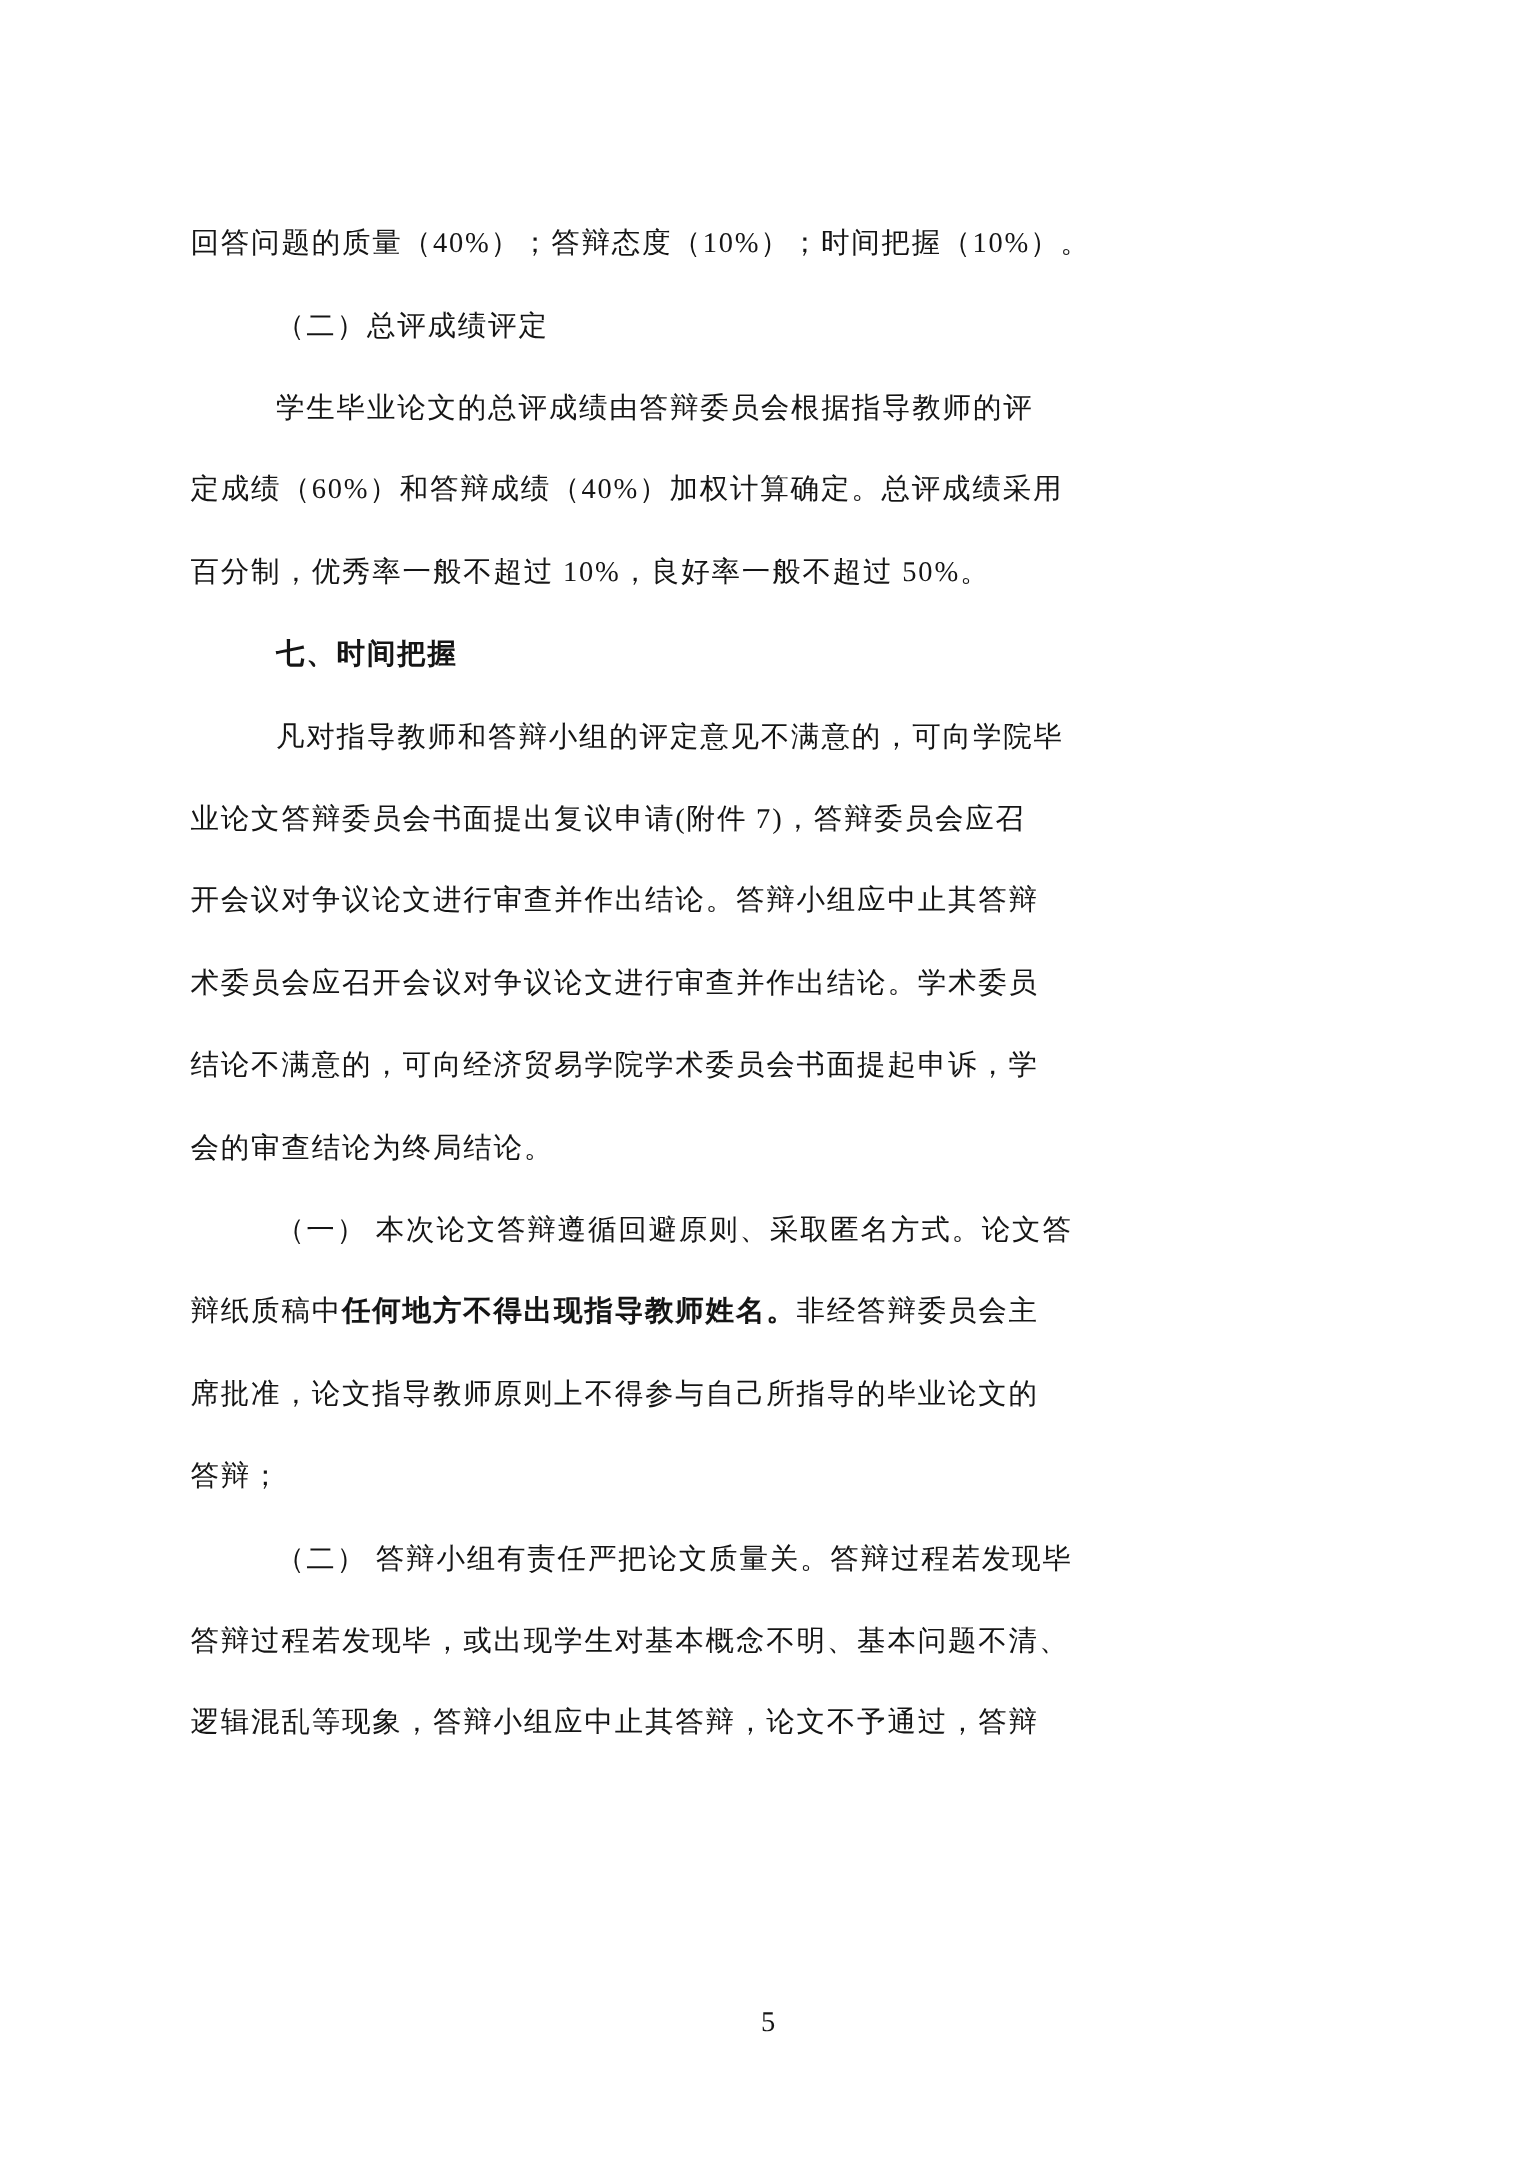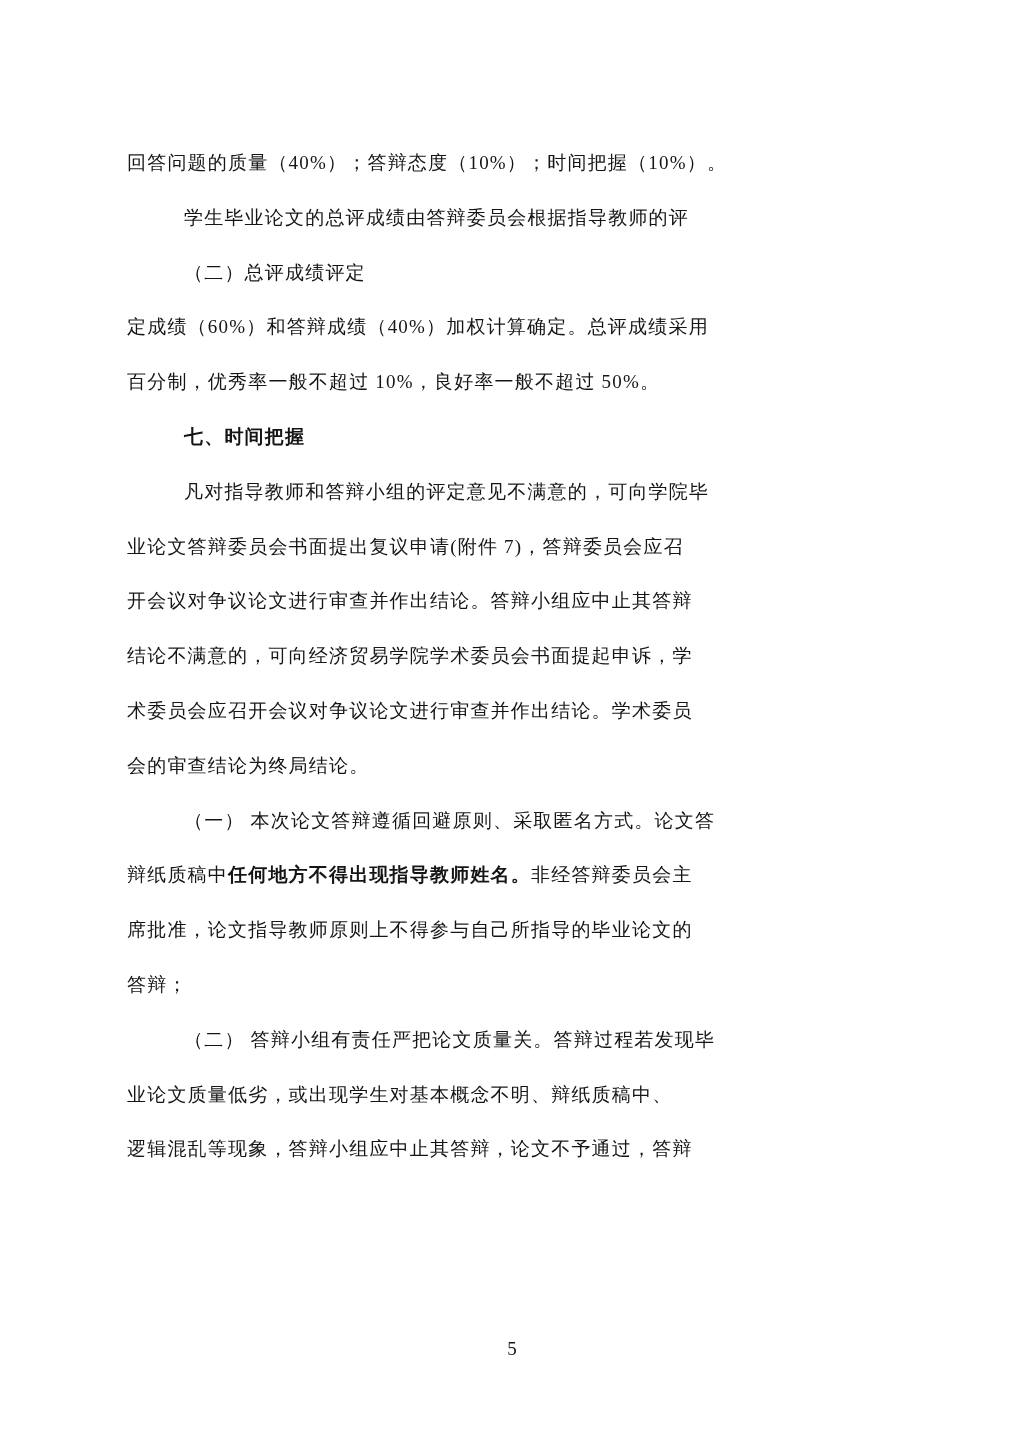--- a/index.html
+++ b/index.html
@@ -48,33 +48,33 @@
     font-size: 19px;
     letter-spacing: 0;
   }
 </style>
 </head>
 <body>
 
 <div class="page">
   <div class="textblock">
     <div class="line">回答问题的质量（40%）；答辩态度（10%）；时间把握（10%）。</div>
+    <div class="line ind">（二）总评成绩评定</div>
     <div class="line ind">学生毕业论文的总评成绩由答辩委员会根据指导教师的评</div>
-    <div class="line ind">（二）总评成绩评定</div>
     <div class="line">定成绩（60%）和答辩成绩（40%）加权计算确定。总评成绩采用</div>
     <div class="line">百分制，优秀率一般不超过 10%，良好率一般不超过 50%。</div>
     <div class="line ind head">七、时间把握</div>
     <div class="line ind">凡对指导教师和答辩小组的评定意见不满意的，可向学院毕</div>
     <div class="line">业论文答辩委员会书面提出复议申请(附件 7)，答辩委员会应召</div>
     <div class="line">开会议对争议论文进行审查并作出结论。答辩小组应中止其答辩</div>
+    <div class="line">术委员会应召开会议对争议论文进行审查并作出结论。学术委员</div>
     <div class="line">结论不满意的，可向经济贸易学院学术委员会书面提起申诉，学</div>
-    <div class="line">术委员会应召开会议对争议论文进行审查并作出结论。学术委员</div>
     <div class="line">会的审查结论为终局结论。</div>
     <div class="line ind">（一） 本次论文答辩遵循回避原则、采取匿名方式。论文答</div>
     <div class="line"><span>辩纸质稿中</span><span class="b">任何地方不得出现指导教师姓名。</span><span>非经答辩委员会主</span></div>
     <div class="line">席批准，论文指导教师原则上不得参与自己所指导的毕业论文的</div>
     <div class="line">答辩；</div>
     <div class="line ind">（二） 答辩小组有责任严把论文质量关。答辩过程若发现毕</div>
-    <div class="line">业论文质量低劣，或出现学生对基本概念不明、辩纸质稿中、</div>
+    <div class="line">答辩过程若发现毕，或出现学生对基本概念不明、基本问题不清、</div>
     <div class="line">逻辑混乱等现象，答辩小组应中止其答辩，论文不予通过，答辩</div>
   </div>
   <div class="page-number">5</div>
 </div>
 
 </body></html>

